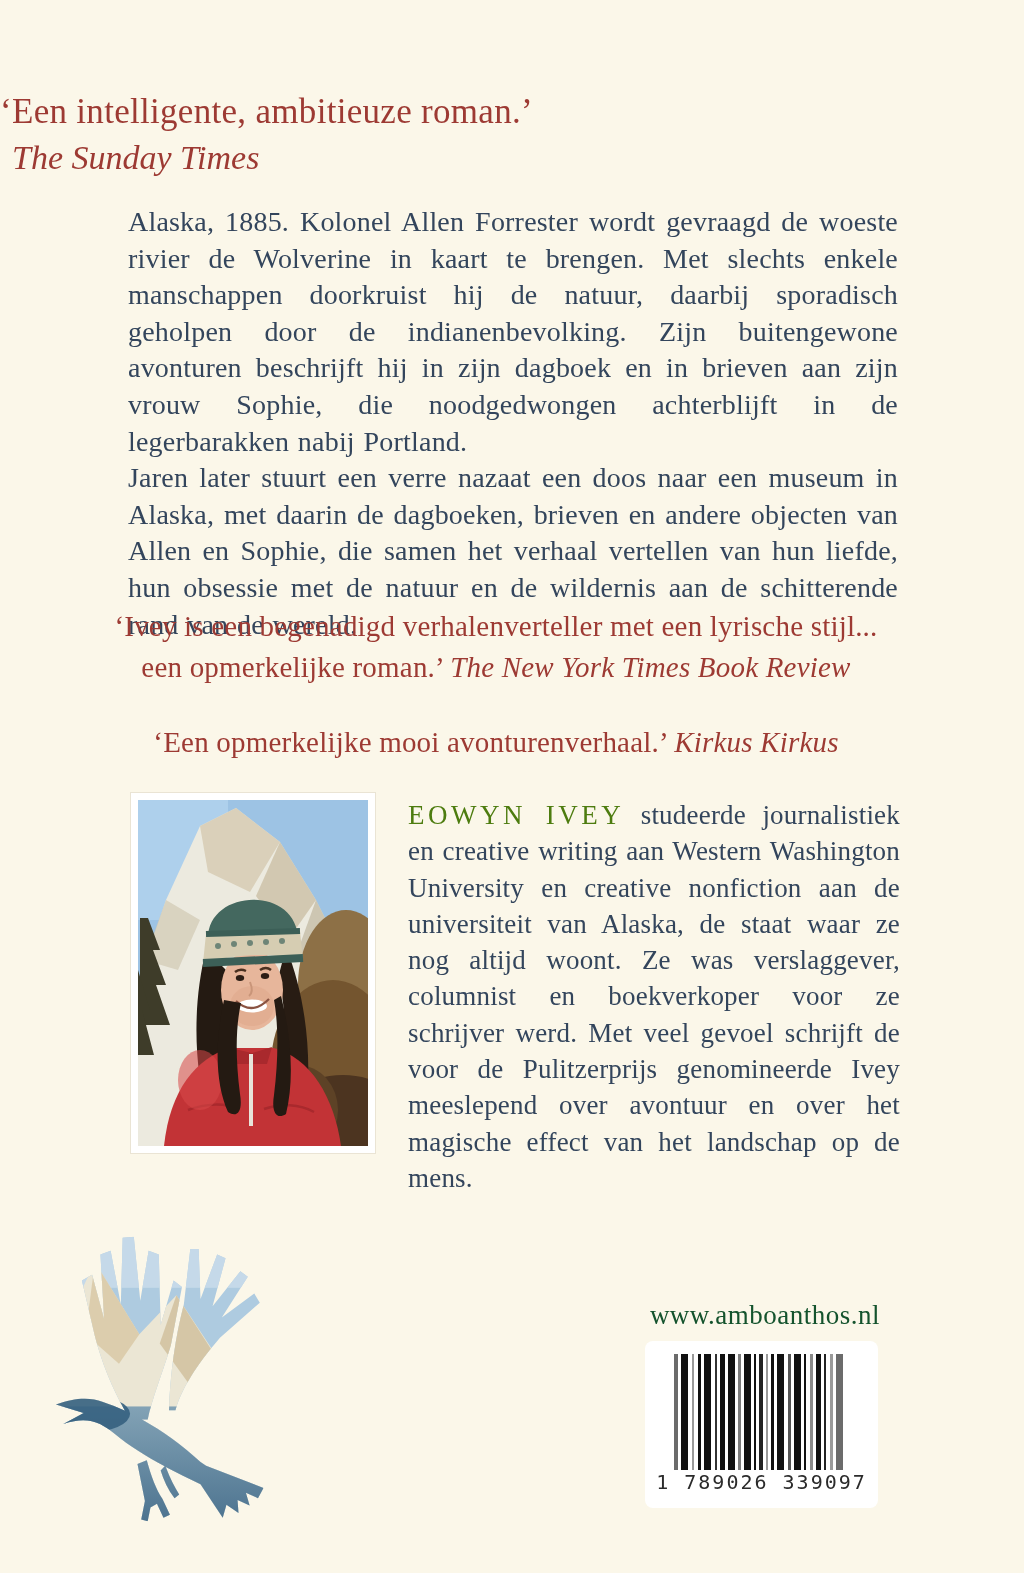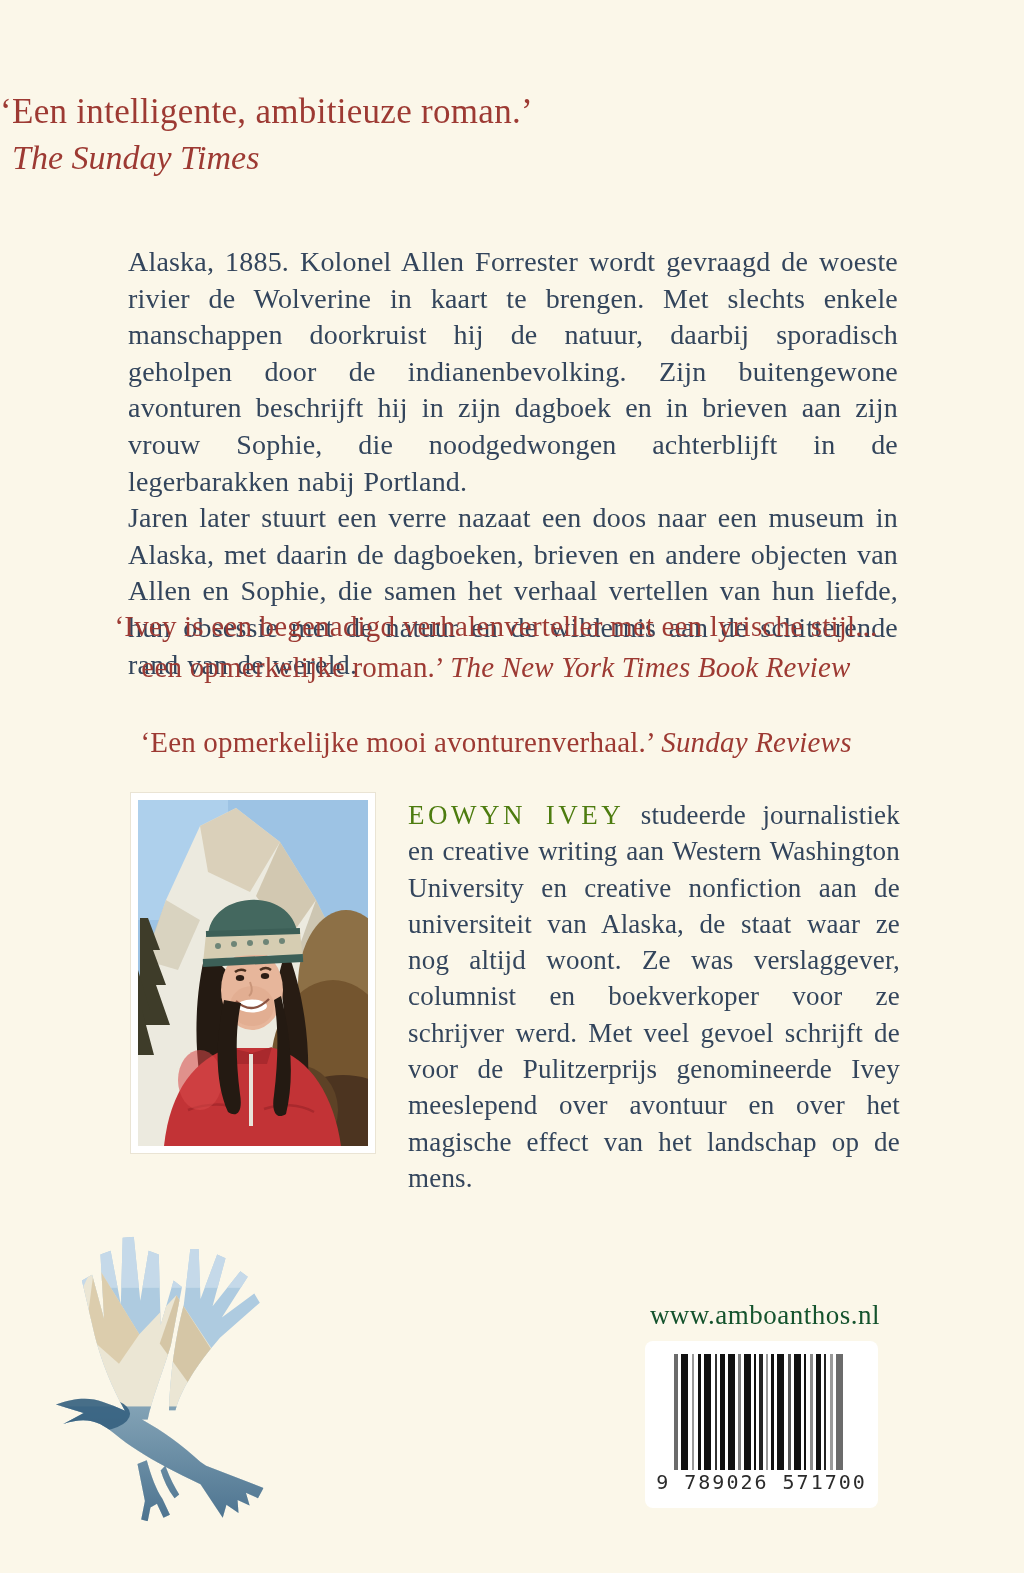--- a/index.html
+++ b/index.html
@@ -14,21 +14,21 @@
   .header-quote{
     position:absolute;top:88px;left:0;width:1024px;
     color:#9d3a33;
   }
   .header-quote .q{font-size:35px;line-height:48px;letter-spacing:.3px;}
   .header-quote .src{font-size:34px;line-height:44px;font-style:italic;padding-left:12px;}
   
   .synopsis{
     position:absolute;top:204px;left:128px;width:770px;
     color:#33455c;font-size:28px;line-height:36.6px;
-    text-align:justify;letter-spacing:.2px;word-spacing:1.5px;margin-top:40px;
+    text-align:justify;letter-spacing:.2px;word-spacing:1.5px;
   }
   .synopsis p{margin:0;}
   
   .review{
     position:absolute;left:96px;width:800px;
     text-align:center;color:#9d3a33;
     font-size:29px;line-height:41px;letter-spacing:.2px;
   }
   .review .attr{font-style:italic;}
   .review1{top:606px;}
@@ -78,21 +78,21 @@
 
   <div class="synopsis">
     <p>Alaska, 1885. Kolonel Allen Forrester wordt gevraagd de woeste rivier de Wolverine in kaart te brengen. Met slechts enkele manschappen doorkruist hij de natuur, daarbij sporadisch geholpen door de indianenbevolking. Zijn buitengewone avonturen beschrijft hij in zijn dagboek en in brieven aan zijn vrouw Sophie, die noodgedwongen achterblijft in de legerbarakken nabij Portland.</p>
     <p>Jaren later stuurt een verre nazaat een doos naar een museum in Alaska, met daarin de dagboeken, brieven en andere objecten van Allen en Sophie, die samen het verhaal vertellen van hun liefde, hun obsessie met de natuur en de wildernis aan de schitterende rand van de wereld.</p>
   </div>
 
   <div class="review review1">
     <span>‘Ivey is een begenadigd verhalenverteller met een lyrische stijl... een opmerkelijke roman.’ </span><span class="attr">The New York Times Book Review</span>
   </div>
   <div class="review review2">
-    <span>‘Een opmerkelijke mooi avonturenverhaal.’ </span><span class="attr">Sunday Reviews</span>
+    <span>‘Een opmerkelijke mooi avonturenverhaal.’ </span><span class="attr">Kirkus Kirkus</span>
   </div>
 
   <div class="author-photo">
     <svg viewBox="0 0 230 346" preserveAspectRatio="none">
       <defs>
         <filter id="pblur1" x="-40%" y="-40%" width="180%" height="180%">
             <feGaussianBlur stddev="7"></feGaussianBlur>
           </filter>
         <filter id="pblur2" x="-40%" y="-40%" width="180%" height="180%">
             <feGaussianBlur stddev="2.5"></feGaussianBlur>
@@ -212,16 +212,16 @@
         <rect x="114" y="0" width="3" height="116" fill="#555"></rect>
         <rect x="120" y="0" width="7" height="116" fill="#111"></rect>
         <rect x="130" y="0" width="2" height="116" fill="#111"></rect>
         <rect x="136" y="0" width="3" height="116" fill="#8a8a8a"></rect>
         <rect x="142" y="0" width="5" height="116" fill="#111"></rect>
         <rect x="150" y="0" width="2" height="116" fill="#222"></rect>
         <rect x="156" y="0" width="3" height="116" fill="#9a9a9a"></rect>
         <rect x="162" y="0" width="7" height="116" fill="#6b6b6b"></rect>
       </g>
     </svg>
-    <div class="barcode-digits">9 789026 571700</div>
+    <div class="barcode-digits">1 789026 339097</div>
   </div>
 
 </div>
 
 </body></html>

